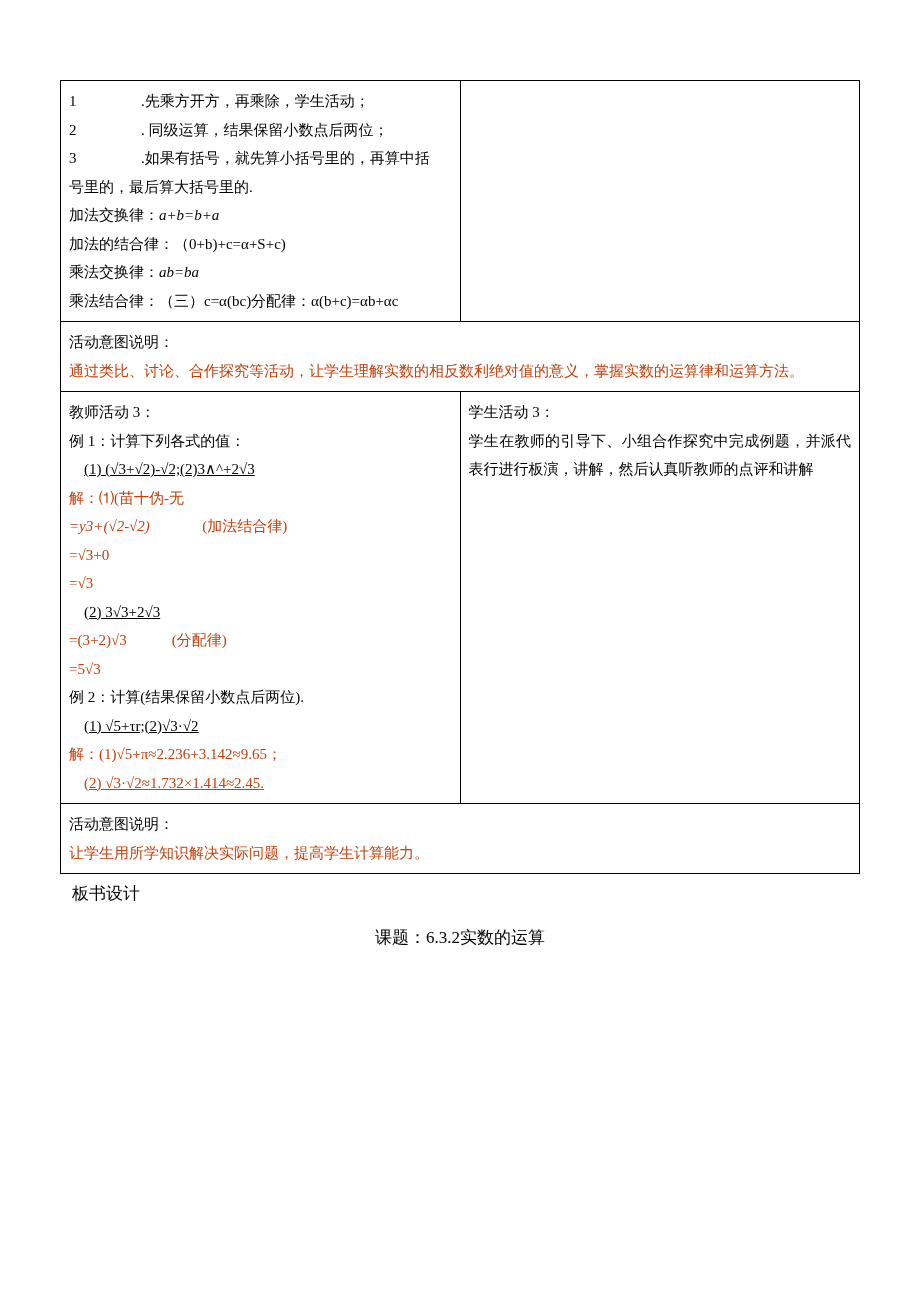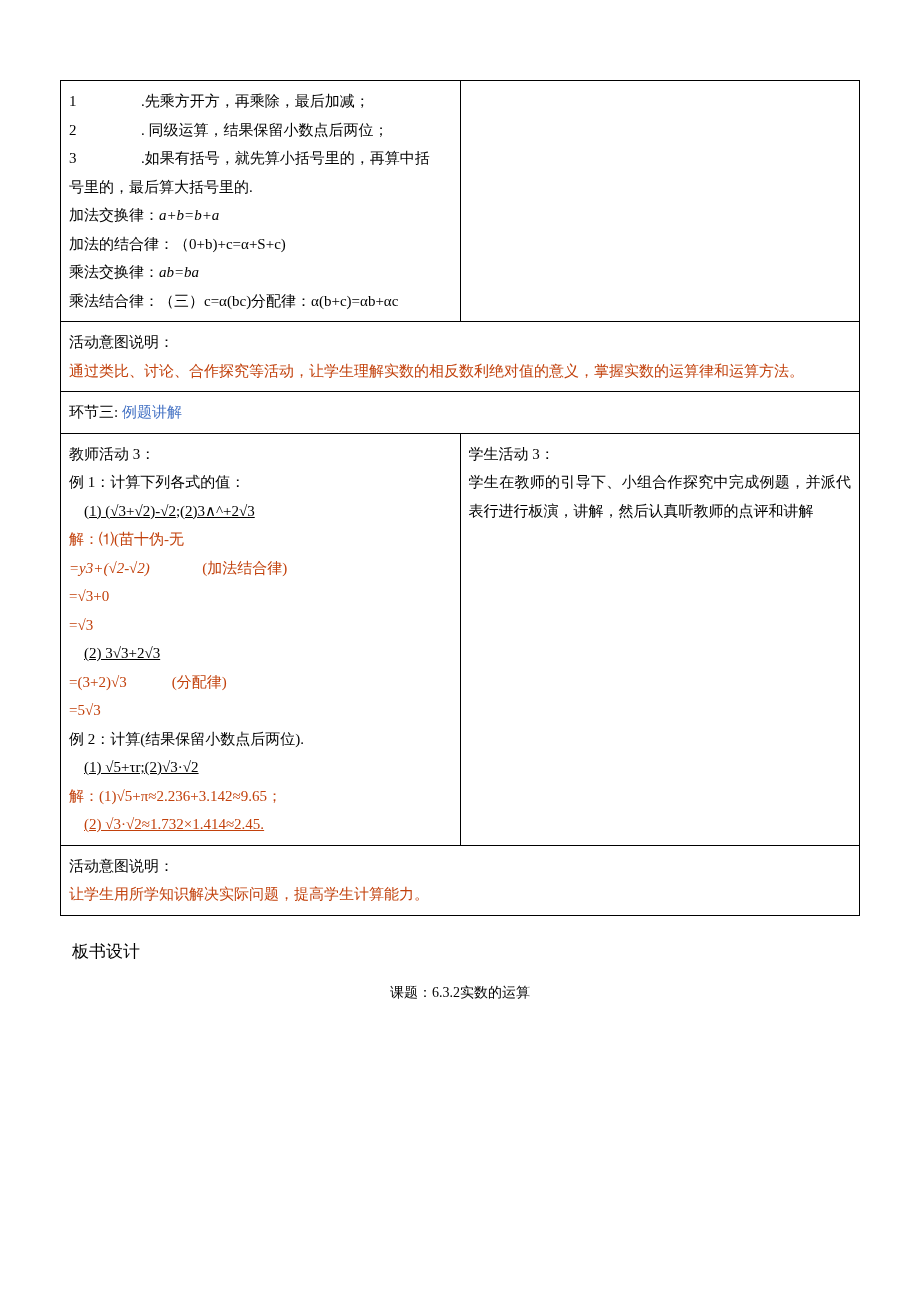--- a/index.html
+++ b/index.html
@@ -45,27 +45,27 @@
     }
     .section-label {
       font-weight: normal;
     }
     .indent {
       padding-left: 1em;
       text-decoration: underline;
     }
     .bottom-heading {
       font-size: 17px;
-      margin-top: 20px;
+      margin-top: 4px;
       padding-left: 12px;
     }
     .bottom-title {
       text-align: center;
       font-family: "SimSun", serif;
-      font-size: 14px;
+      font-size: 17px;
       margin-top: 12px;
     }
     .ol-item {
       display: flex;
     }
     .ol-num {
       width: 72px;
       flex-shrink: 0;
     }
     .ol-body {
@@ -80,21 +80,21 @@
 
 <div class="top-space"></div>
 
 <table class="outer-table">
 
   <tbody>
       <tr>
     <td class="two-col-left">
       <div class="ol-item">
         <span class="ol-num">1</span>
-        <span class="ol-body">.先乘方开方，再乘除，最后加减；</span>
+        <span class="ol-body">.先乘方开方，再乘除，学生活动；</span>
       </div>
       <div class="ol-item">
         <span class="ol-num">2</span>
         <span class="ol-body">. 同级运算，结果保留小数点后两位；</span>
       </div>
       <div class="ol-item">
         <span class="ol-num">3</span>
         <span class="ol-body">.如果有括号，就先算小括号里的，再算中括</span>
       </div>
       <div>号里的，最后算大括号里的.</div>
@@ -106,26 +106,20 @@
     <td class="two-col-right"></td>
   </tr>
 
   <tr>
     <td colspan="2" class="full-row">
       <div>活动意图说明：</div>
       <div class="red">通过类比、讨论、合作探究等活动，让学生理解实数的相反数利绝对值的意义，掌握实数的运算律和运算方法。</div>
     </td>
   </tr>
 
-  <tr>
-    <td colspan="2" class="full-row">
-      <span class="section-label">环节三:</span>
-      <span class="blue">例题讲解</span>
-    </td>
-  </tr>
 
   <tr>
     <td class="two-col-left">
       <div>教师活动 3：</div>
       <div>例 1：计算下列各式的值：</div>
       <div class="indent">(1)   (√3+√2)-√2;(2)3∧^+2√3</div>
       <div class="red">解：⑴(苗十伪-无</div>
       <div class="red">
         <span class="italic">=y3+(√2-√2)</span>
         &nbsp;&nbsp;&nbsp;&nbsp;&nbsp;&nbsp;&nbsp;&nbsp;&nbsp;&nbsp;&nbsp;&nbsp;

